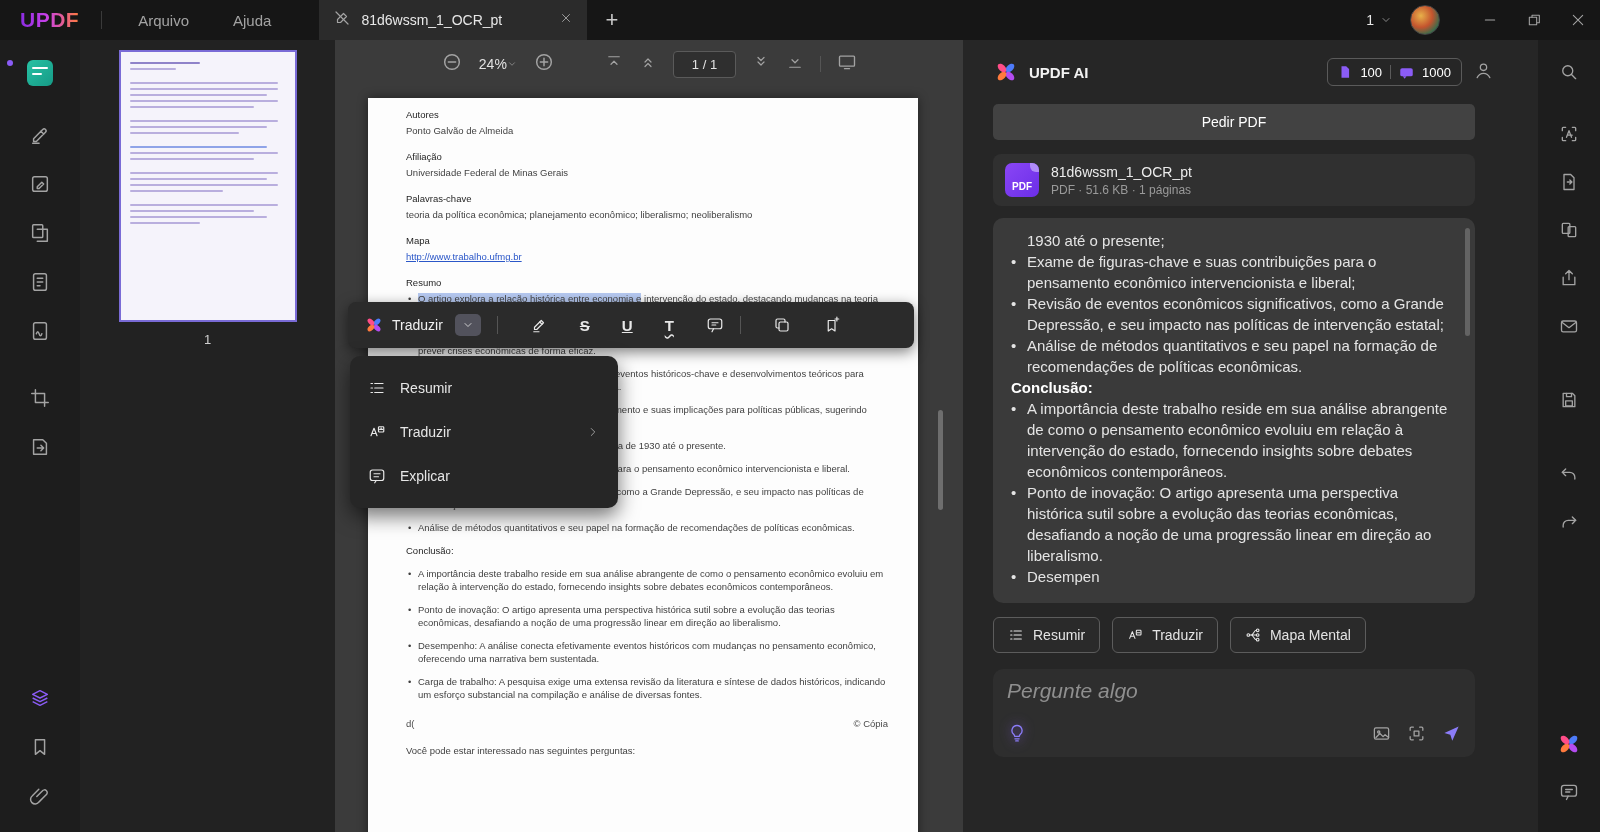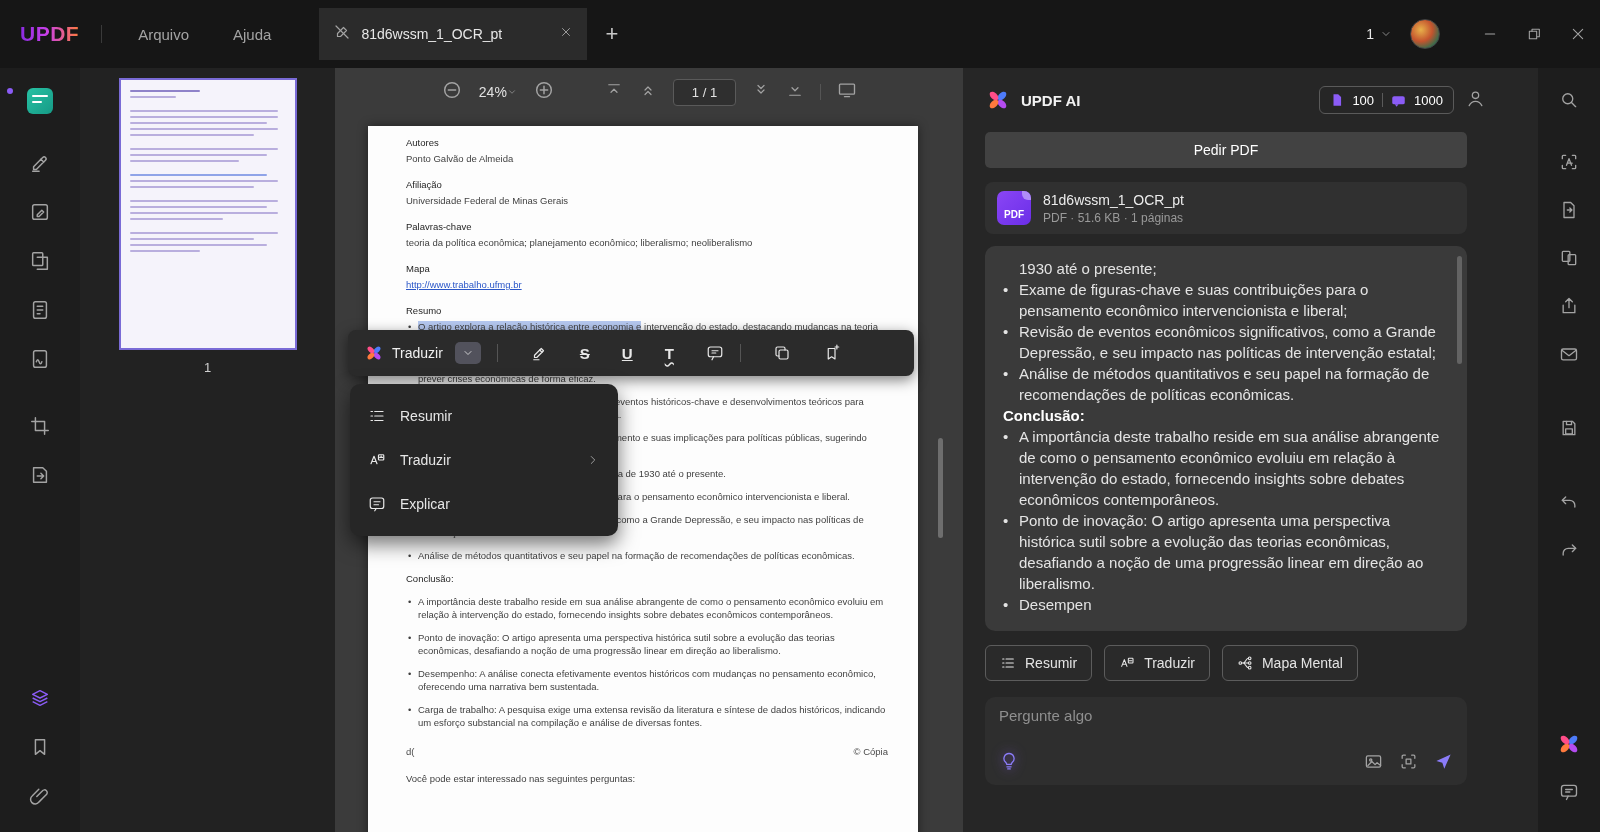--- a/index.html
+++ b/index.html
@@ -6,21 +6,21 @@
   html,body { width:1600px; height:832px; overflow:hidden; background:#161616;
               font-family:"Liberation Sans", sans-serif; }
   .app { width:1600px; height:832px; display:flex; flex-direction:column; }
 
   
   svg.ic { fill:none; stroke:#a3a3a3; stroke-width:1.6; stroke-linecap:round; stroke-linejoin:round; }
   svg.ic-w { fill:none; stroke:#e8e8e8; stroke-width:1.6; stroke-linecap:round; stroke-linejoin:round; }
   svg.ic-p { fill:none; stroke:#8b7cf8; stroke-width:1.6; stroke-linecap:round; stroke-linejoin:round; }
 
   
-  .topbar { height:68px; background:#161616; display:flex; align-items:center; flex:none; }
+  .topbar { height:40px; background:#161616; display:flex; align-items:center; flex:none; }
   .updf-logo { margin-left:20px; font-size:21px; font-weight:800; letter-spacing:.5px;
     background:linear-gradient(90deg,#8a2be2,#c840e9 45%,#ff7a3d);
     -webkit-background-clip:text; background-clip:text; color:transparent; }
   .tb-div { width:1px; height:18px; background:#3a3a3a; margin:0 14px 0 22px; }
   .menu-item { color:#a3a3a3; font-size:15px; padding:0 22px; cursor:default; }
   .doc-tab { margin-left:26px; height:52px; width:268px; background:#2b2b2b;
     display:flex; align-items:center; gap:10px; padding:0 14px; }
   .tab-title { color:#e8e8e8; font-size:14px; flex:1; white-space:nowrap; overflow:hidden; }
   .new-tab { color:#c8c8c8; font-size:22px; font-weight:300; margin-left:18px; }
   .tb-right { margin-left:auto; display:flex; align-items:center; }
@@ -87,21 +87,21 @@
 
   .ctx-menu { position:absolute; left:15px; top:316px; width:268px; background:#262626; border-radius:10px;
     box-shadow:0 8px 20px rgba(0,0,0,.55); padding:10px 0; z-index:6; }
   .ctx-item { height:44px; display:flex; align-items:center; gap:14px; padding:0 18px;
     color:#e6e6e6; font-size:14px; }
   .ctx-item .chev { margin-left:auto; }
 
   .viewer-scroll { position:absolute; right:20px; top:370px; width:5px; height:100px; background:#6e6e6e; border-radius:3px; }
 
   
-  .ai-panel { width:575px; background:#262626; padding:18px 0 0 22px; position:relative; }
+  .ai-panel { width:575px; background:#262626; padding:18px 0 0 30px; position:relative; }
   .ai-head { width:500px; display:flex; align-items:center; }
   .ai-title { color:#f2f2f2; font-size:15px; font-weight:700; margin-left:10px; }
   .credit-box { margin-left:auto; border:1px solid #5a5a5a; border-radius:6px; height:28px;
     display:flex; align-items:center; padding:0 10px; gap:8px; color:#fff; font-size:13px; }
   .credit-div { width:1px; height:14px; background:#5a5a5a; }
   .person { margin-left:12px; }
 
   .ai-tabs { width:482px; height:36px; background:#1e1e1e; border-radius:5px; margin-top:18px; display:flex; }
   .ai-tab { flex:1; display:flex; align-items:center; justify-content:center; color:#c2c2c2; font-size:14px; border-radius:5px; }
   .ai-tab.active { background:#424242; color:#fff; }
@@ -123,21 +123,21 @@
   .mi .dot { width:16px; flex:none; }
   .mi.cont { padding-left:16px; }
   .mi.head { color:#fff; font-weight:700; }
 
   .chips { display:flex; gap:12px; margin-top:14px; }
   .chip { height:36px; border:1px solid #5c5c5c; border-radius:6px; display:flex; align-items:center;
     gap:9px; padding:0 14px; color:#e4e4e4; font-size:14px; background:#2a2a2a; }
 
   .ask-box { width:482px; height:88px; background:#2e2e2e; border-radius:10px; margin-top:16px; position:relative; }
   .ask-input { position:absolute; left:14px; top:10px; width:440px; background:none; border:none; outline:none;
-    color:#e8e8e8; font-size:15px; font-family:"Liberation Sans",sans-serif; }
+    color:#e8e8e8; font-size:21px; font-family:"Liberation Sans",sans-serif;font-style:italic; }
   .ask-input::placeholder { color:#8f8f8f; }
   .ask-row { position:absolute; left:14px; right:14px; bottom:10px; display:flex; align-items:center; }
   .ask-right { margin-left:auto; display:flex; align-items:center; gap:16px; }
   .bulb { filter:drop-shadow(0 0 6px rgba(139,92,246,.8)); }
 
   
   .right-toolbar { width:62px; background:#1d1d1d; display:flex; flex-direction:column; align-items:center;
     padding:14px 0 10px 0; }
   .rt-btn { width:40px; height:36px; display:flex; align-items:center; justify-content:center; margin-bottom:12px; }
   .rt-first { margin-bottom:26px; }

